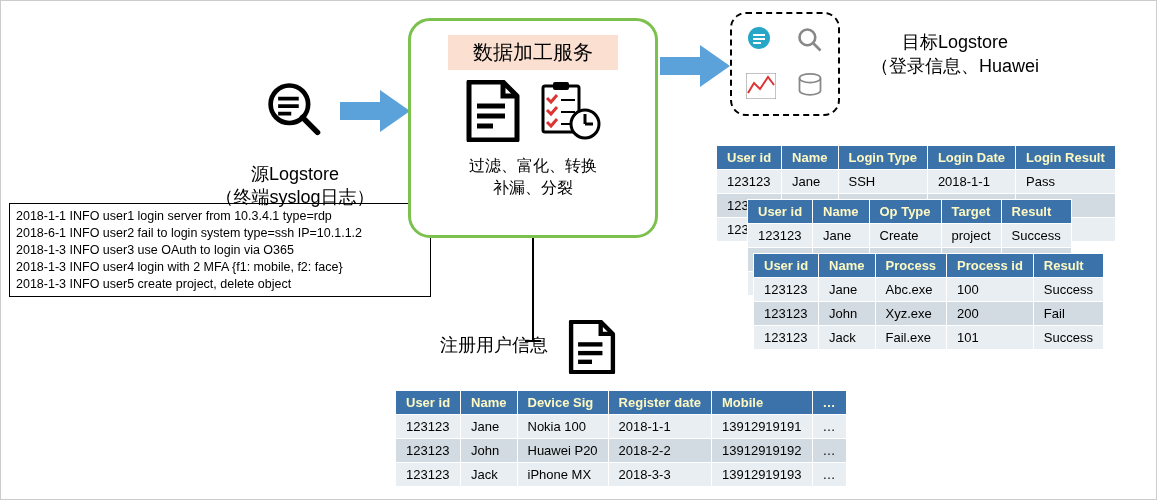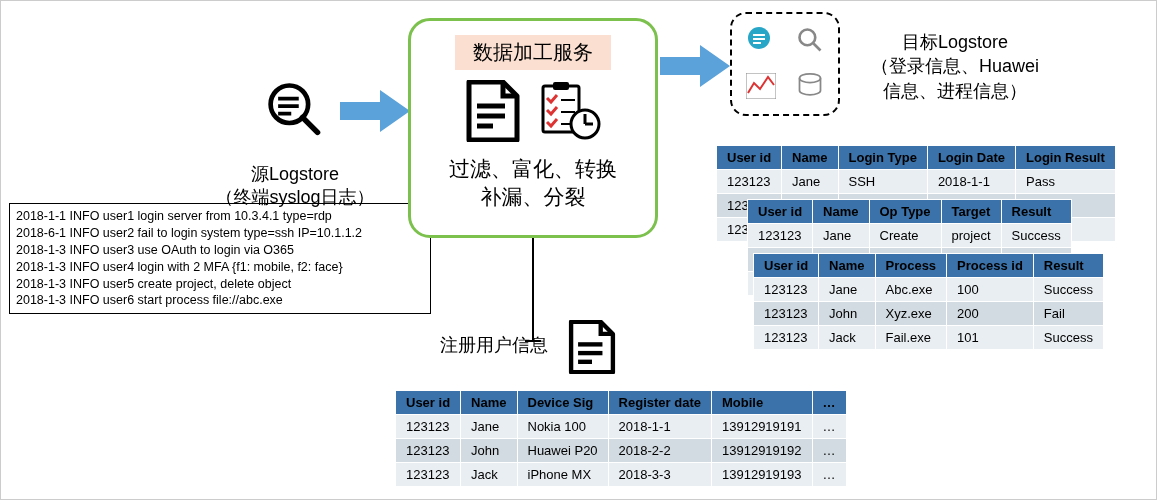--- a/index.html
+++ b/index.html
@@ -42,24 +42,24 @@
     background: #fff;
     text-align: center;
     padding: 10px 14px;
   }
   .proc-title {
     background: #fbe0d2;
     padding: 4px 8px;
     font-size: 20px;
     display: block;
     margin: 4px auto 10px auto;
-    width: 156px;
+    width: 170px;
   }
   .proc-icons { display:flex; justify-content:center; gap:18px; margin:6px 0 10px 0; }
-  .proc-ops { font-size: 21px; line-height: 1.35; }
+  .proc-ops { font-size: 16px; line-height: 1.35; }
 
   
   .conn {
     position:absolute; left:532px; top:238px;
     width:2px; height:104px; background:#000;
   }
   .reg-doc-icon { left: 565px; top: 320px; width:54px; height:54px; }
   .reg-caption { left: 440px; top: 333px; font-size: 18px; }
 
   
@@ -81,21 +81,21 @@
   }
 
   
   table.data {
     border-collapse: collapse;
     font-size: 13px;
     background:#fff;
   }
   table.data th {
     background: #3a72a9;
-    color: #000000;
+    color: #fef9c3;
     font-weight: 600;
     padding: 4px 10px;
     text-align: left;
     border: 1px solid #fff;
   }
   table.data td {
     padding: 4px 10px;
     border: 1px solid #fff;
     background: #e7ecef;
   }
@@ -127,21 +127,20 @@
   <div style="font-size:18px">源Logstore</div>
   <div style="font-size:18px">（终端syslog日志）</div>
 </div>
 
 <div class="abs log-box">
   <div>2018-1-1 INFO user1 login server from 10.3.4.1 type=rdp</div>
   <div>2018-6-1 INFO user2 fail to login system type=ssh IP=10.1.1.2</div>
   <div>2018-1-3 INFO user3 use OAuth to login via O365</div>
   <div>2018-1-3 INFO user4 login with 2 MFA {f1: mobile, f2: face}</div>
   <div>2018-1-3 INFO user5 create project, delete object</div>
-  <div>2018-1-3 INFO user6 start process file://abc.exe</div>
 </div>
 
 <div class="abs arrow a1">
   <svg width="70" height="42" viewBox="0 0 70 42">
     <polygon points="0,12 40,12 40,0 70,21 40,42 40,30 0,30" fill="#5aa2d9"></polygon>
   </svg>
 </div>
 
 <div class="abs proc-box">
   <span class="proc-title">数据加工服务</span>
@@ -223,21 +222,20 @@
   <span>
     <svg width="28" height="28" viewBox="0 0 32 32">
       <ellipse cx="16" cy="7" rx="12" ry="5" fill="none" stroke="#888" stroke-width="2"></ellipse>
       <path d="M4 7 v14 a12 5 0 0 0 24 0 v-14" fill="none" stroke="#888" stroke-width="2"></path>
     </svg>
   </span>
 </div>
 <div class="abs tgt-caption">
   <div>目标Logstore</div>
   <div>（登录信息、Huawei</div>
-  <div>信息、进程信息）</div>
 </div>
 
 <table class="abs data tbl-login">
   <tbody>
       <tr>
     <th>User id</th>
     <th>Name</th>
     <th>Login Type</th>
     <th>Login Date</th>
     <th>Login Result</th>

